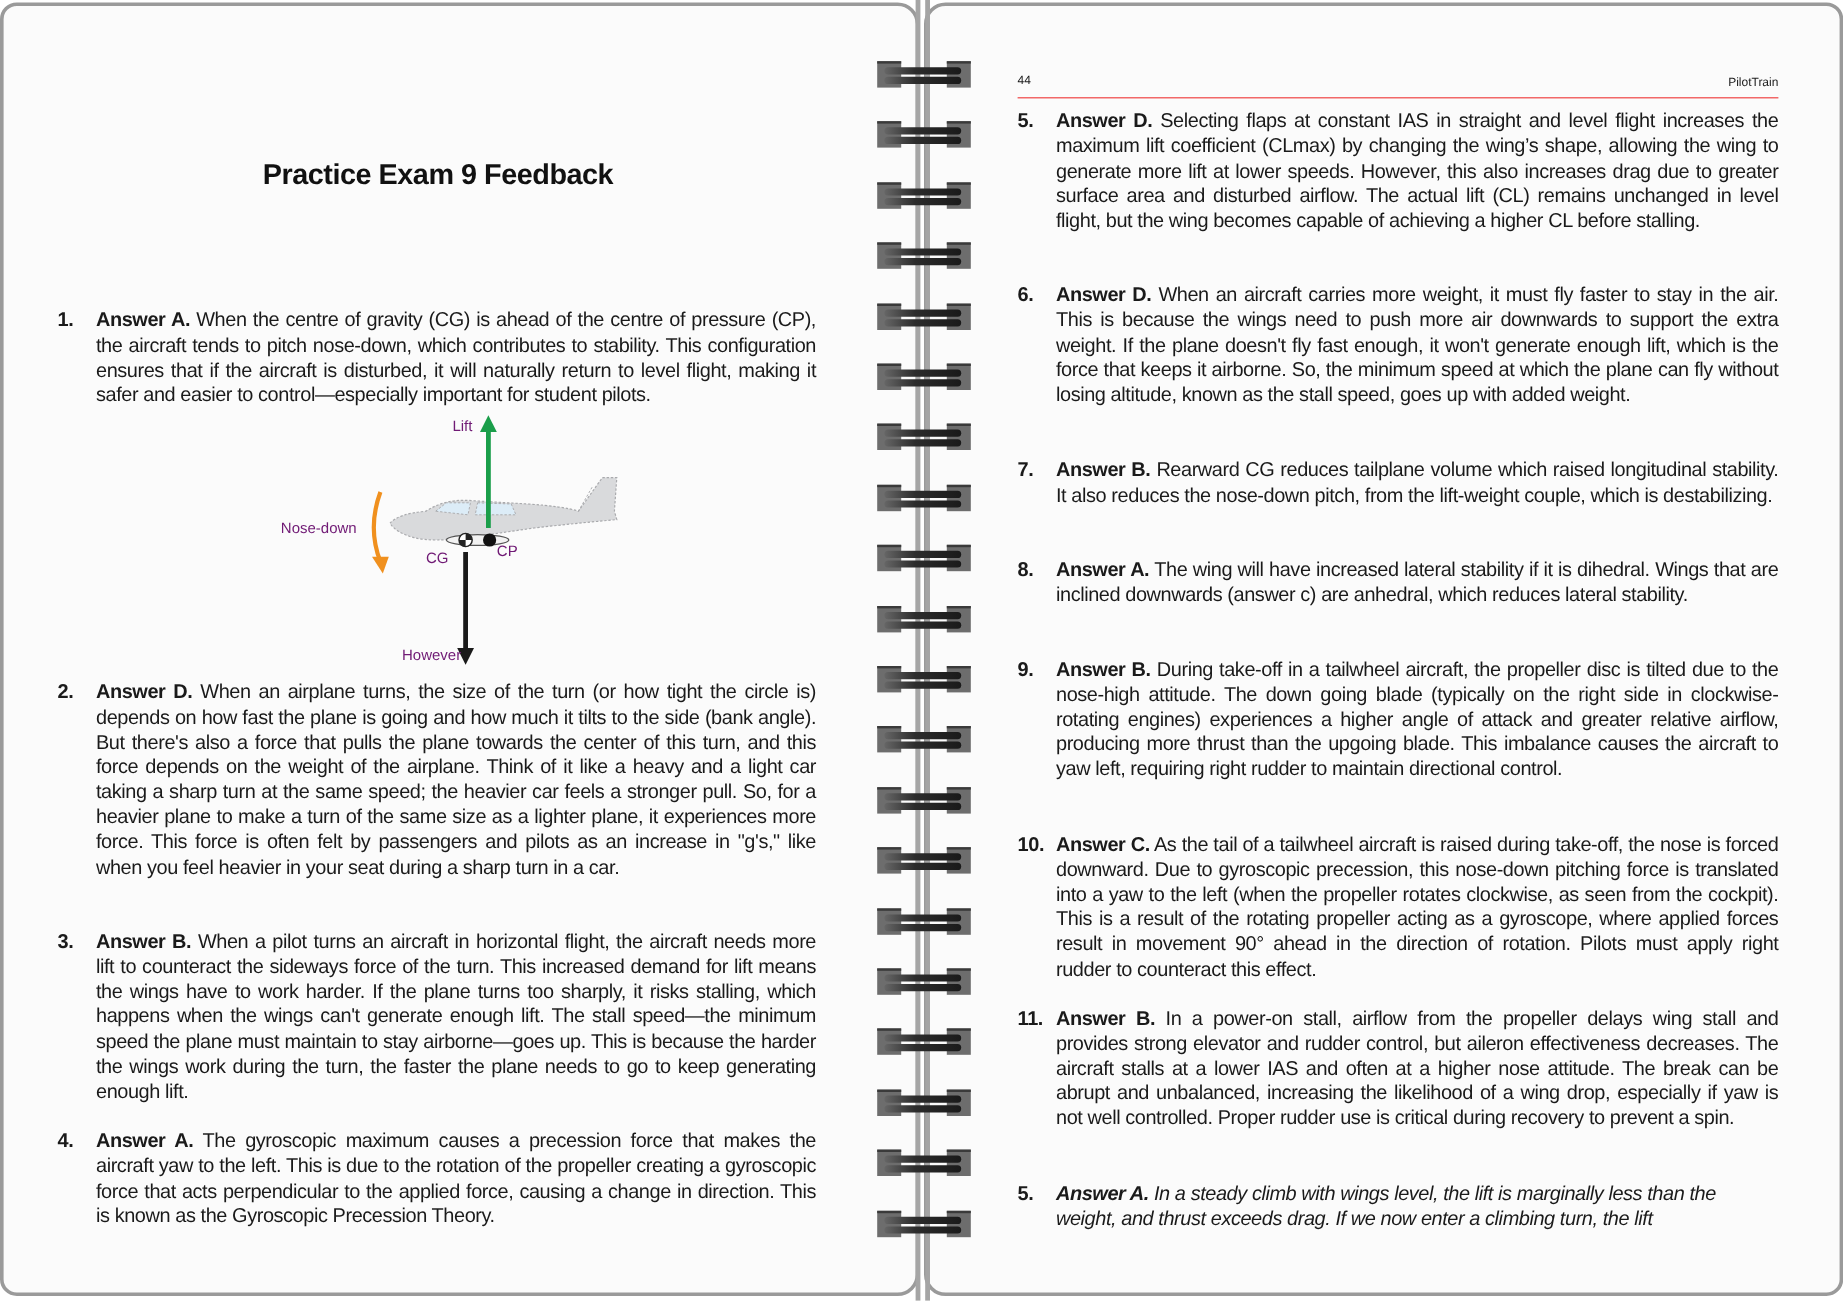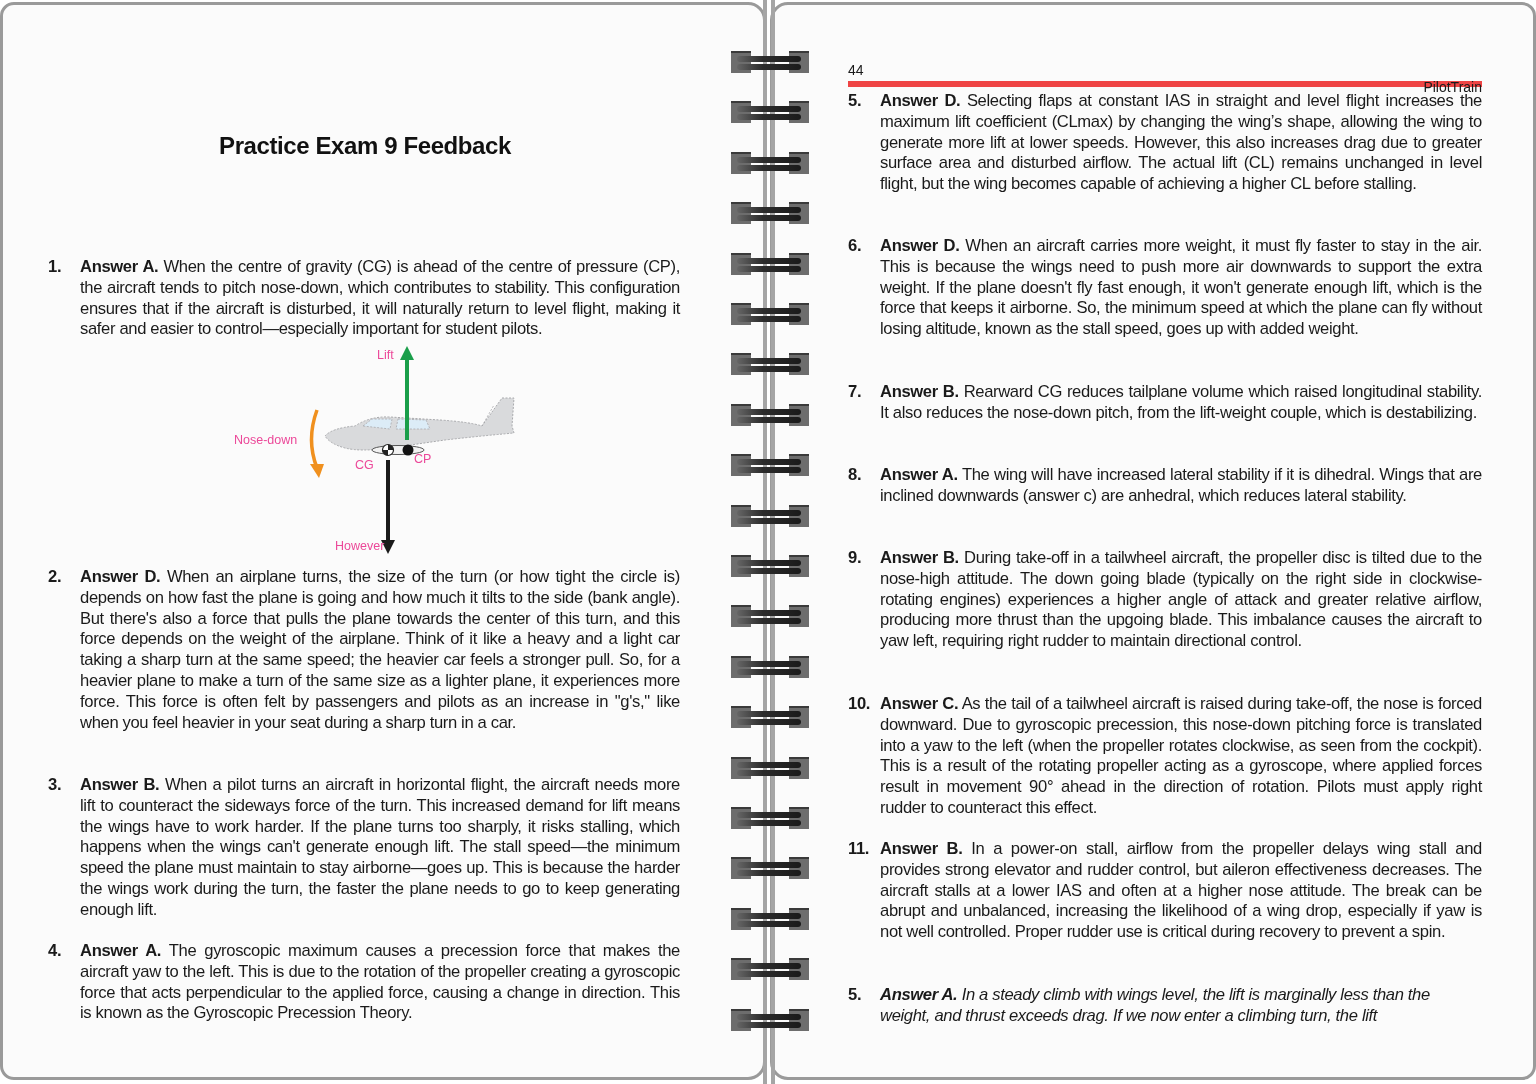--- a/index.html
+++ b/index.html
@@ -25,28 +25,28 @@
   }
   .item .num { position:absolute; left:0; top:0; font-weight:bold; }
   .item .body { margin-left:32px; text-align:justify; }
   .item .ans { font-weight:bold; }
 
   .left-items .item { left:48px; width:632px; }
   .right-items .item { left:848px; width:634px; }
 
   .header {
     position:absolute; left:848px; width:634px; top:61px; height:20px;
-    border-bottom:6px solid #ef4444; font-size:14px;
+    border-bottom:1px solid #ef4444; font-size:10px;
   }
   .header .pg { position:absolute; left:0; top:1px; }
-  .header .brand { position:absolute; right:0; top:18px; }
+  .header .brand { position:absolute; right:0; top:3px; }
 
   
   .diagram { position:absolute; left:220px; top:340px; width:310px; height:220px; }
-  .diagram .lbl { position:absolute; font-size:12.5px; color:#ec4899; }
+  .diagram .lbl { position:absolute; font-size:12.5px; color:#701a75; }
 
   
   .spine-line { position:absolute; top:0; width:4px; height:1084px; background:#a5a5a5; }
   .ring { position:absolute; left:731px; width:78px; height:22px; }
   .ring .pad-l { position:absolute; left:0; top:0; width:20px; height:20px; background:#6d6d6d; border-top:2px solid #3a3a3a; }
   .ring .pad-r { position:absolute; right:0; top:0; width:20px; height:20px; background:#6d6d6d; border-top:2px solid #3a3a3a; }
   .ring .wire { position:absolute; left:6px; width:64px; height:6px; border-radius:3px;
      background:linear-gradient(90deg,#666,#2c2c2c 40%,#1a1a1a); }
   .ring .w1 { top:5px; } .ring .w2 { top:13px; }
 </style>

